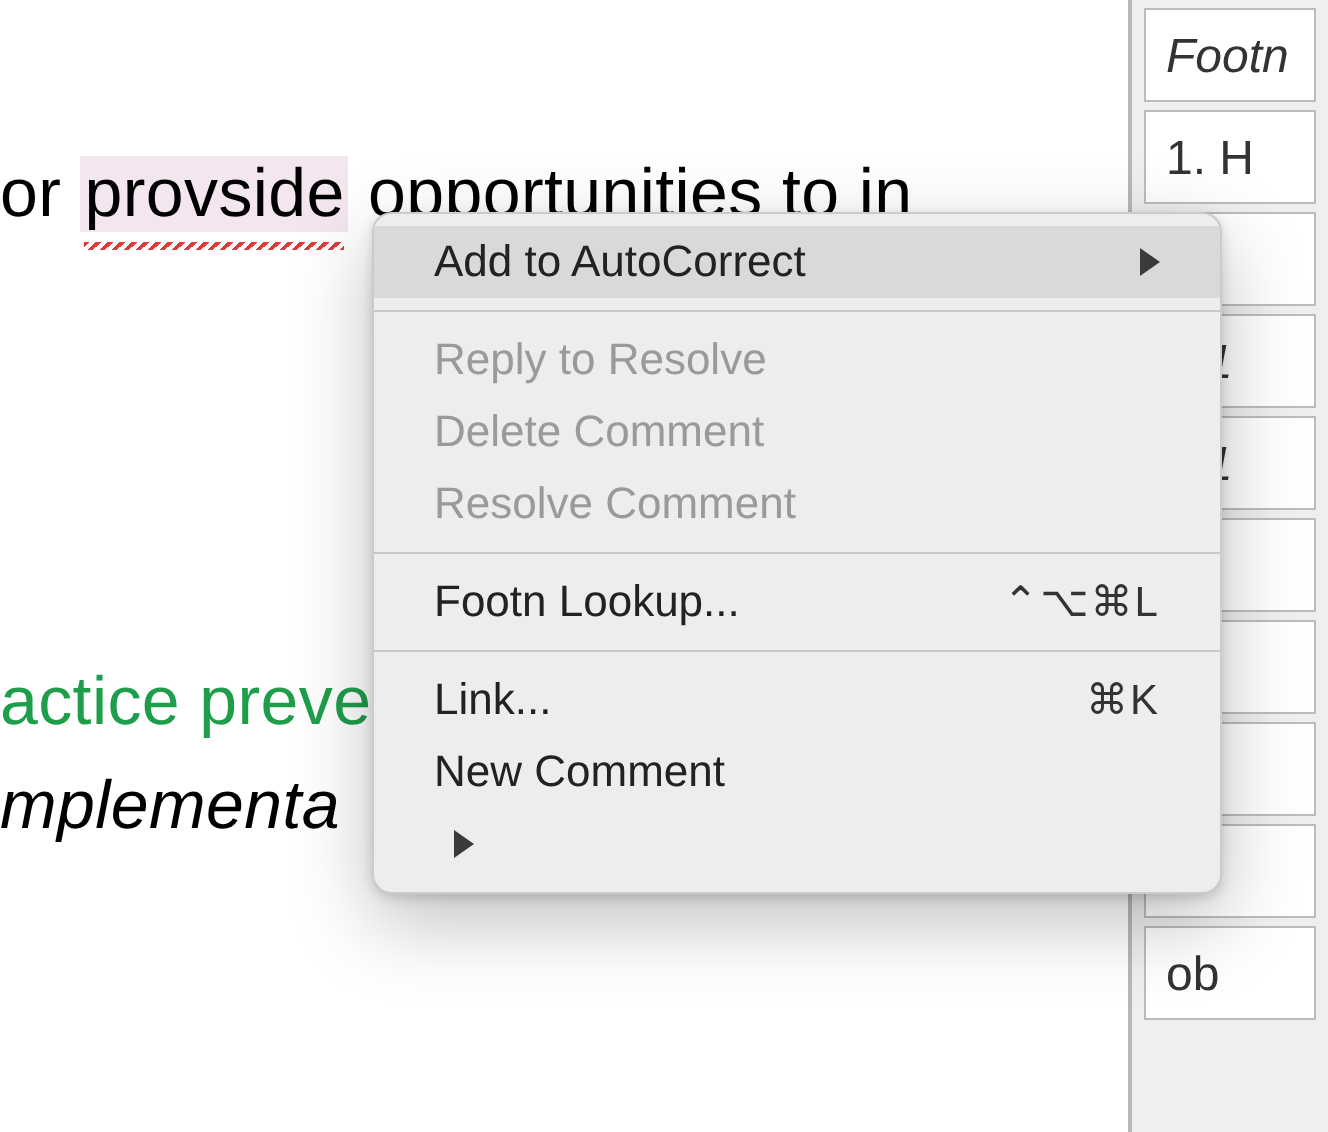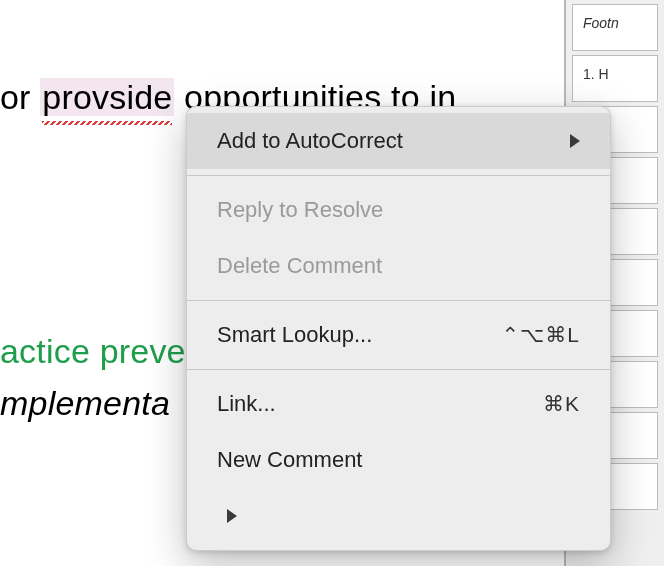--- a/index.html
+++ b/index.html
@@ -53,21 +53,21 @@
     width: 100px; height: 566px;
     border-left: 2px solid #b8b8b8;
     background: #efefef;
   }
   .side-row {
     height: 47px;
     border-bottom: 1px solid #c9c9c9;
     background: #fff;
     margin: 4px 6px 0 6px;
     border: 1px solid #bcbcbc;
-    font-size: 14px;
+    font-size: 24px;
     padding: 10px 8px 0 10px;
     white-space: nowrap;
     overflow: hidden;
     color: #333;
   }
   .side-row.star { font-size: 18px; }
   .side-row.mini { font-style: italic; }
 
   .ctxmenu {
     position: absolute;
@@ -77,21 +77,21 @@
     border: 1px solid rgba(0,0,0,0.14);
     border-radius: 10px;
     box-shadow: 0 14px 40px rgba(0,0,0,0.25), 0 2px 6px rgba(0,0,0,0.15);
     padding: 6px 0;
     font-size: 22px;
     color: #222;
   }
   .menu-item {
     display: flex;
     align-items: center;
-    height: 56px;
+    height: 36px;
     padding: 0 30px;
     white-space: nowrap;
   }
   .menu-item .label { flex: 1; }
   .menu-item .shortcut {
     color: #333;
     font-size: 21px;
     letter-spacing: 1px;
     font-family: -apple-system, "Helvetica Neue", Arial, sans-serif;
   }
@@ -141,23 +141,26 @@
     <span class="label">Add to AutoCorrect</span>
     <span class="sub-arrow"></span>
   </div>
   <div class="menu-sep"></div>
   <div class="menu-item disabled">
     <span class="label">Reply to Resolve</span>
   </div>
   <div class="menu-item disabled">
     <span class="label">Delete Comment</span>
   </div>
+  <div class="menu-item disabled">
+    <span class="label">Resolve Comment</span>
+  </div>
   <div class="menu-sep"></div>
   <div class="menu-item">
-    <span class="label">Smart Lookup...</span>
+    <span class="label">Footn Lookup...</span>
     <span class="shortcut">⌃⌥⌘L</span>
   </div>
   <div class="menu-sep"></div>
   <div class="menu-item">
     <span class="label">Link...</span>
     <span class="shortcut">⌘K</span>
   </div>
   <div class="menu-item">
     <span class="label">New Comment</span>
   </div>

